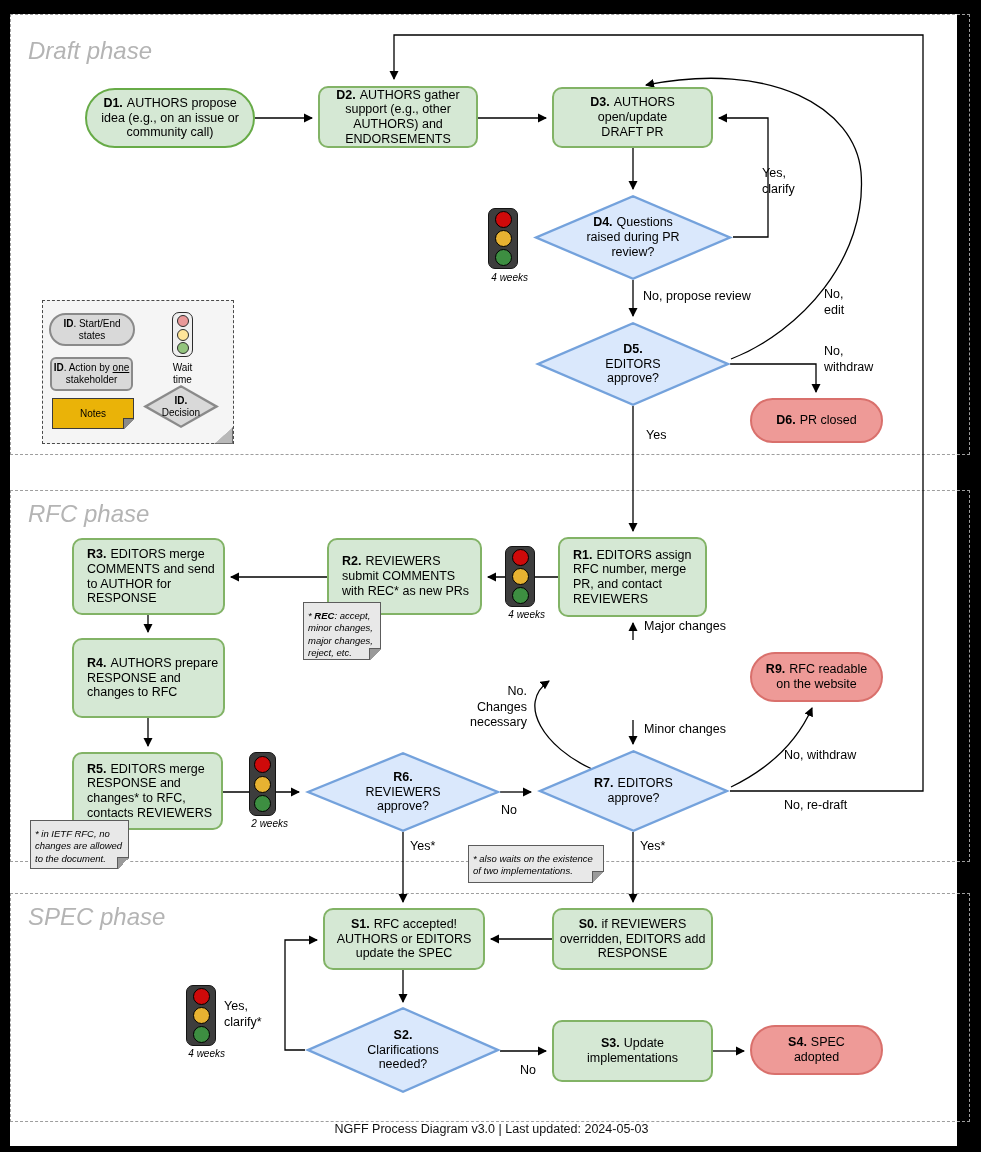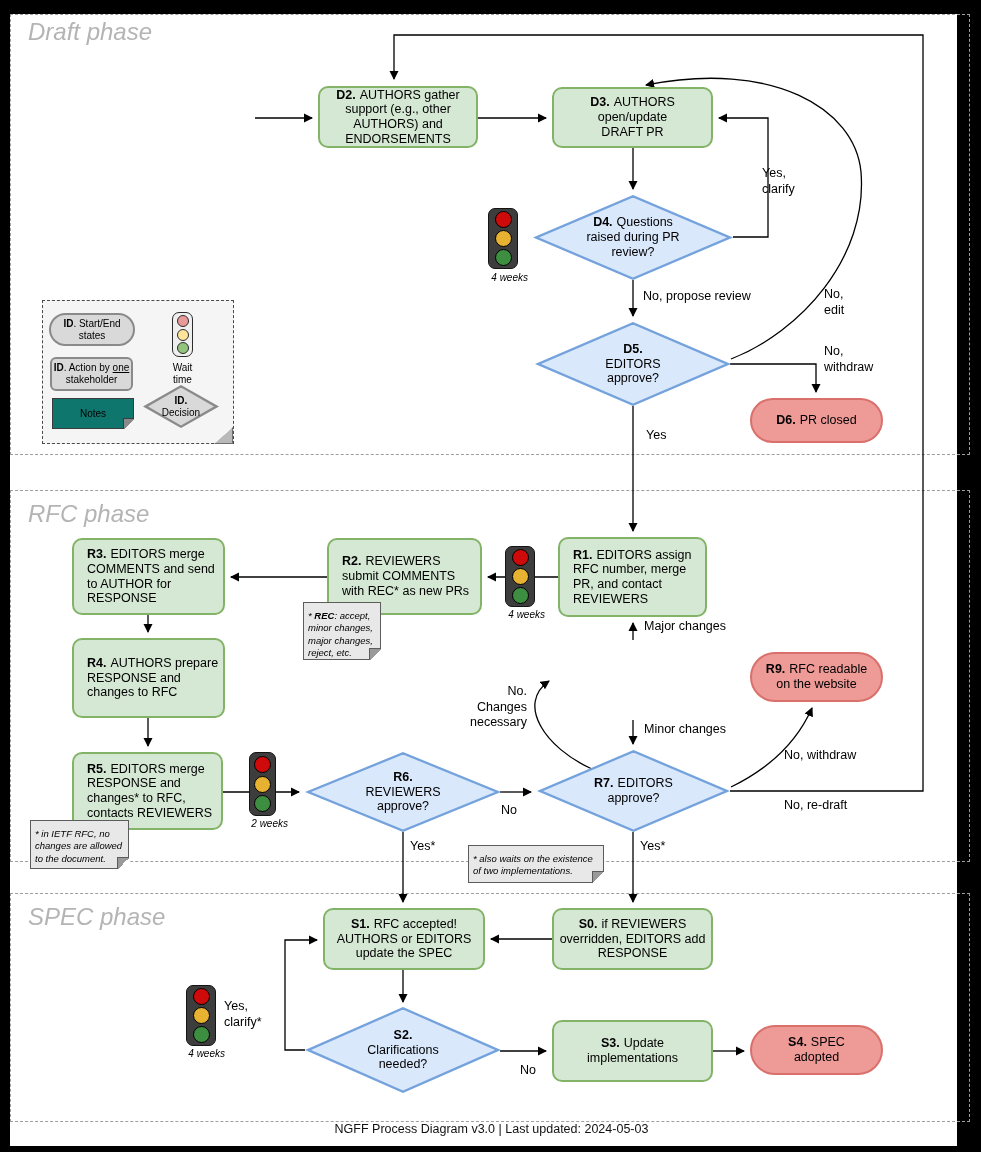--- a/index.html
+++ b/index.html
@@ -36,21 +36,21 @@
   .tlight.big{width:30px;height:61px;}
   .tlight.big .lamp{width:17px;height:17px;}
   .lamp.red{background:var(--light_red);}
   .lamp.amber{background:var(--light_amber);}
   .lamp.green{background:var(--light_green);}
   #legend{position:absolute;left:42px;top:300px;width:190px;height:142px;z-index:4;
         background:var(--legend_fill);border:1px dashed #4a4a4a;}
   .lg-item{position:absolute;box-sizing:border-box;font-size:10px;line-height:1.2;color:#000;
         display:flex;align-items:center;justify-content:center;text-align:center;}
   .lg-shape{background:#d9d9d9;border:2.5px solid #8a8a8a;}
-  .lg-note{background:#0f766e;border:1.5px solid #3c3c3c;position:absolute;font-size:10px;
+  .lg-note{background:#eab308;border:1.5px solid #3c3c3c;position:absolute;font-size:10px;
         display:flex;align-items:center;justify-content:center;}
   .lg-note::after{content:"";position:absolute;right:-1px;bottom:-1px;width:10px;height:10px;
         background:linear-gradient(to bottom right,#8a8a8a 0 50%,#f5f5f5 50% 100%);border-left:1px solid #3c3c3c;border-top:1px solid #3c3c3c;}
   .lg-diamond .d-outer{background:#8a8a8a;}
   .lg-diamond .d-inner{background:#d9d9d9;inset:2.5px 5px;}
   .tlight.small{width:21px;height:45px;background:#efefef;border:1.5px solid #2c2c2c;}
   .tlight.small .lamp{width:12px;height:12px;border-color:#2c2c2c;}
   .lamp.p-red{background:#ea9999;}
   .lamp.p-amber{background:#ffe599;}
   .lamp.p-green{background:#93c47d;}
@@ -63,21 +63,21 @@
 </style>
 </head>
 <body>
 
 <div id="stage">
   <div id="canvas"></div>
 
   <div class="phase" style="left:10px;top:14px;width:958px;height:439px;"></div>
   <div class="phase" style="left:10px;top:490px;width:958px;height:370px;"></div>
   <div class="phase" style="left:10px;top:893px;width:958px;height:227px;"></div>
-  <div class="phase-title" style="left:28px;top:18px;">Draft phase</div>
+  <div class="phase-title" style="left:28px;top:37px;">Draft phase</div>
   <div class="phase-title" style="left:28px;top:500px;">RFC phase</div>
   <div class="phase-title" style="left:28px;top:903px;">SPEC phase</div>
 
   <svg id="wires" width="981" height="1152" viewBox="0 0 981 1152">
     <defs>
       <marker id="ah" markerWidth="9" markerHeight="9" refX="6.2" refY="3.5" orient="auto">
         <path d="M0,0 L7,3.5 L0,7 z" fill="#000"></path>
       </marker>
     </defs>
     <g fill="none" stroke="#000" stroke-width="1.3">
@@ -103,20 +103,23 @@
       <path d="M 403 832 V 902" marker-end="url(#ah)"></path>
       <path d="M 633 832 V 902" marker-end="url(#ah)"></path>
       <path d="M 552 939 H 491" marker-end="url(#ah)"></path>
       <path d="M 403 970 V 1002" marker-end="url(#ah)"></path>
       <path d="M 305 1050 H 285 V 940 H 317" marker-end="url(#ah)"></path>
       <path d="M 500 1051 H 546" marker-end="url(#ah)"></path>
       <path d="M 713 1051 H 744" marker-end="url(#ah)"></path>
     </g>
   </svg>
 
+  <div class="node pill-green" style="left:85px;top:88px;width:170px;height:60px;">
+    <div class="ntext" style="width:160px;"><b class="nid">D1.</b><span>AUTHORS propose idea (e.g., on an issue or community call)</span></div>
+  </div>
   <div class="node action" style="left:318px;top:86px;width:160px;height:62px;">
     <div class="ntext" style="width:146px;"><b class="nid">D2.</b><span>AUTHORS gather support (e.g., other AUTHORS) and ENDORSEMENTS</span></div>
   </div>
   <div class="node action" style="left:552px;top:87px;width:161px;height:61px;">
     <div class="ntext" style="width:110px;"><b class="nid">D3.</b><span>AUTHORS open/update DRAFT PR</span></div>
   </div>
   <div class="node diamond" style="left:533px;top:195px;width:200px;height:85px;">
     <div class="d-outer"></div>
       <div class="d-inner"></div>
     <div class="d-label ntext" style="width:112px;"><b class="nid">D4.</b><span>Questions raised during PR review?</span></div>

